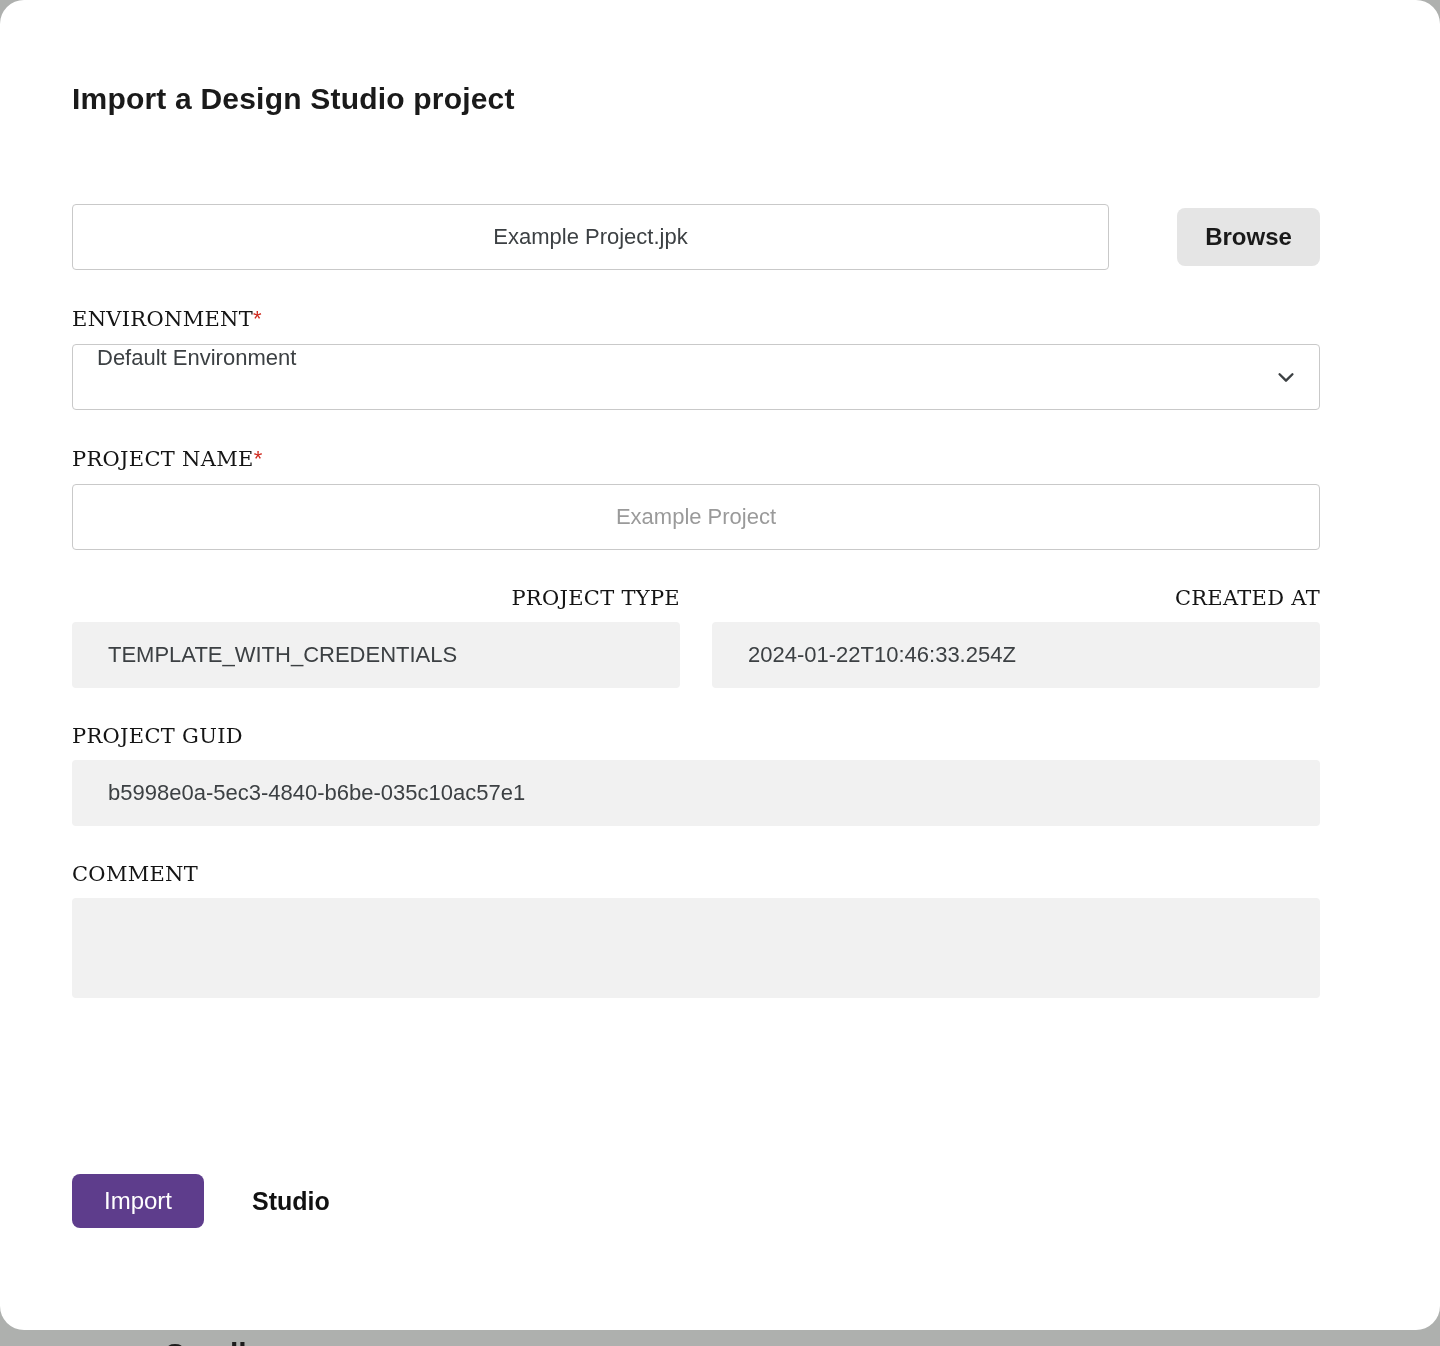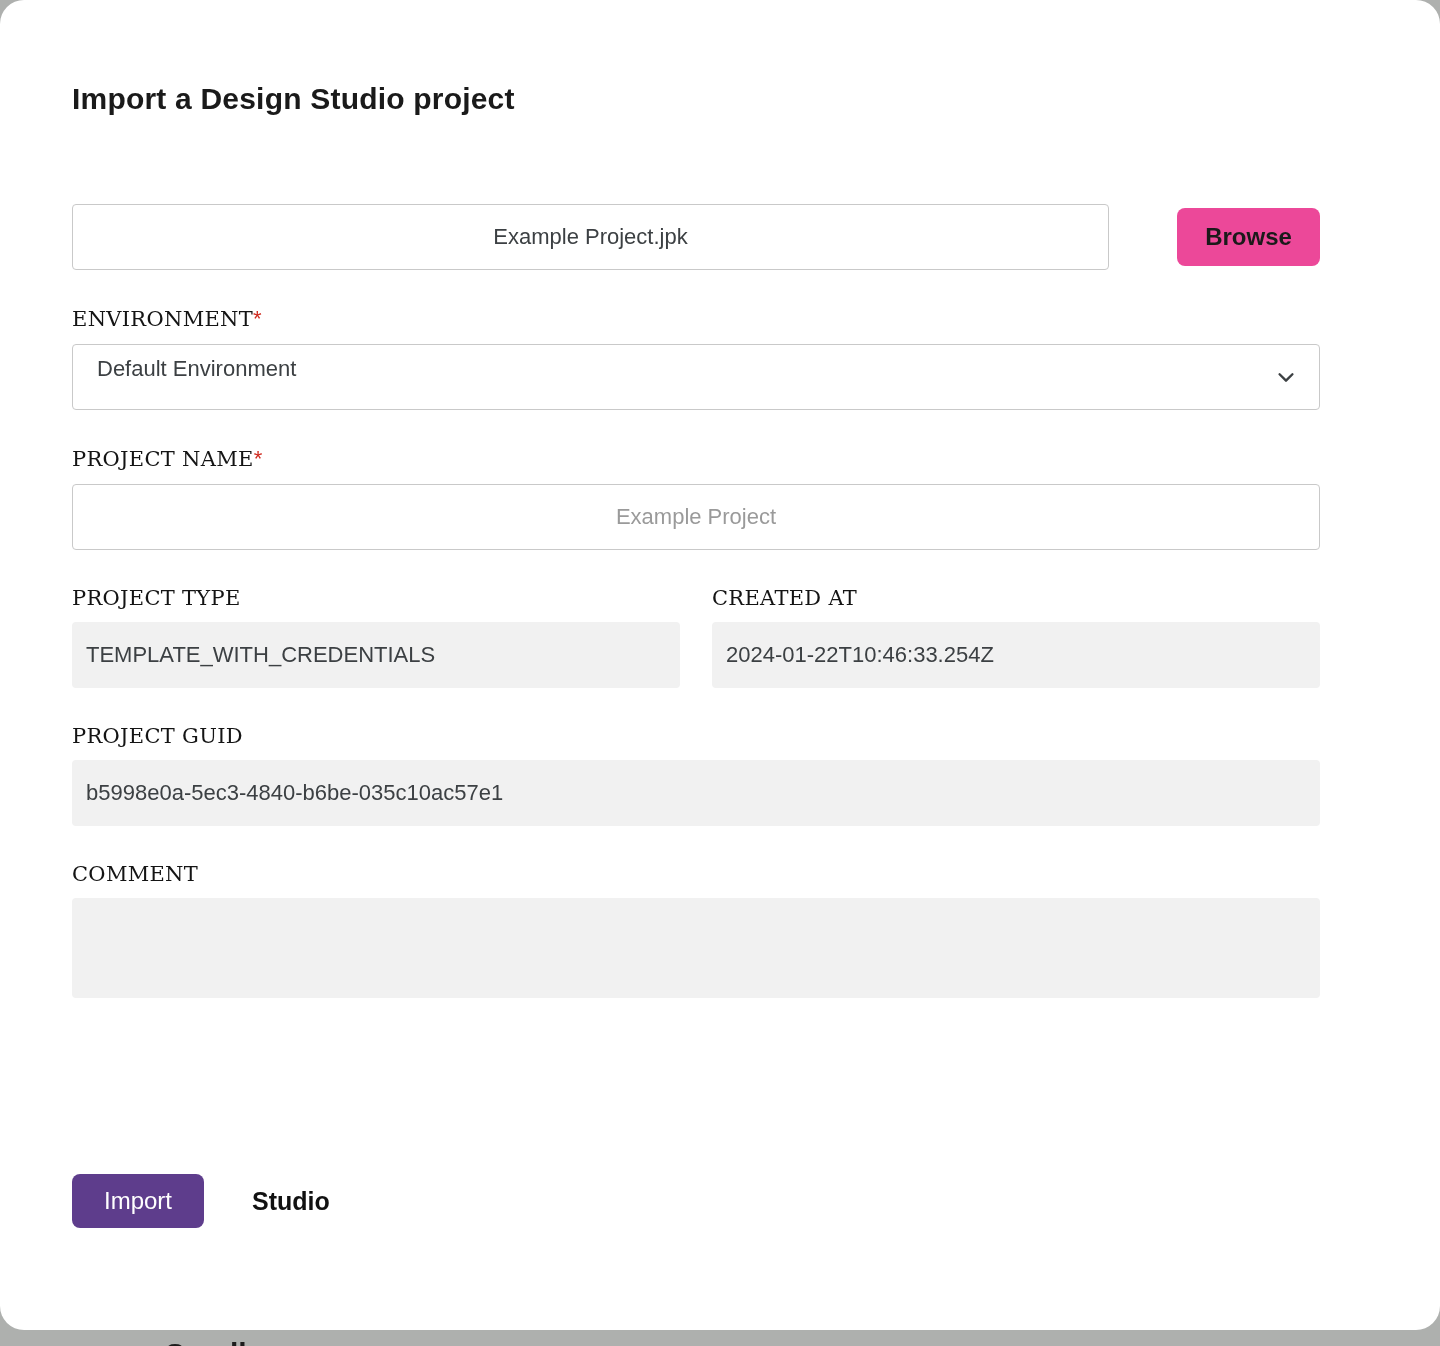--- a/index.html
+++ b/index.html
@@ -38,38 +38,38 @@
   .req{color:var(--required);font-family:"Liberation Sans",sans-serif;font-size:22px;}
   .text-input{
     width:100%;height:66px;border:1px solid var(--border);border-radius:4px;
     font-family:"Liberation Sans",sans-serif;font-size:22px;color:var(--input-text);
     padding:0 24px;background:#fff;outline:none;text-align:center;
   }
   .text-input::placeholder{color:#9a9a9a;opacity:1;}
   .file-row{display:flex;align-items:center;}
   .file-row .text-input{flex:1;margin-right:24px;}
   .btn-browse{
-    width:143px;height:58px;border:none;border-radius:8px;background:#ec4899;
+    width:143px;height:58px;border:none;border-radius:8px;background:#e5e5e5;
     font-family:"Liberation Sans",sans-serif;
     font-size:24px;font-weight:bold;color:#1a1a1a;cursor:pointer;flex:0 0 auto;margin-left:44px;
   }
   .select{
     position:relative;width:100%;height:66px;border:1px solid var(--border);
-    border-radius:4px;background:#fff;display:flex;align-items:center;
+    border-radius:4px;background:#fff;display:flex;align-items:flex-start;
     padding:0 60px 16px 24px;font-size:22px;color:var(--input-text);cursor:pointer;
   }
   .select .chev{
     position:absolute;right:22px;top:50%;transform:translateY(-50%);
     width:22px;height:22px;display:block;
   }
-  .two-col{display:flex;gap:32px;}
+  .two-col{display:flex;gap:32px;text-align:right;}
   .two-col .col{flex:1;min-width:0;}
   .readonly-field{
     width:100%;height:66px;border:none;border-radius:4px;background:var(--disabled-bg);
-    display:flex;align-items:center;padding:0 14px;font-size:22px;color:var(--input-text);
+    display:flex;align-items:center;padding:0 36px;font-size:22px;color:var(--input-text);
   }
   .comment-area{
     width:100%;height:100px;border:none;border-radius:4px;background:var(--disabled-bg);
     resize:none;font-family:"Liberation Sans",sans-serif;font-size:22px;color:var(--input-text);
     padding:16px 26px;outline:none;
   }
   .actions{margin-top:172px;display:flex;align-items:center;}
   .btn-import{
     width:132px;height:54px;border:none;border-radius:8px;background:var(--accent);
     color:#ffffff;font-family:"Liberation Sans",sans-serif;

